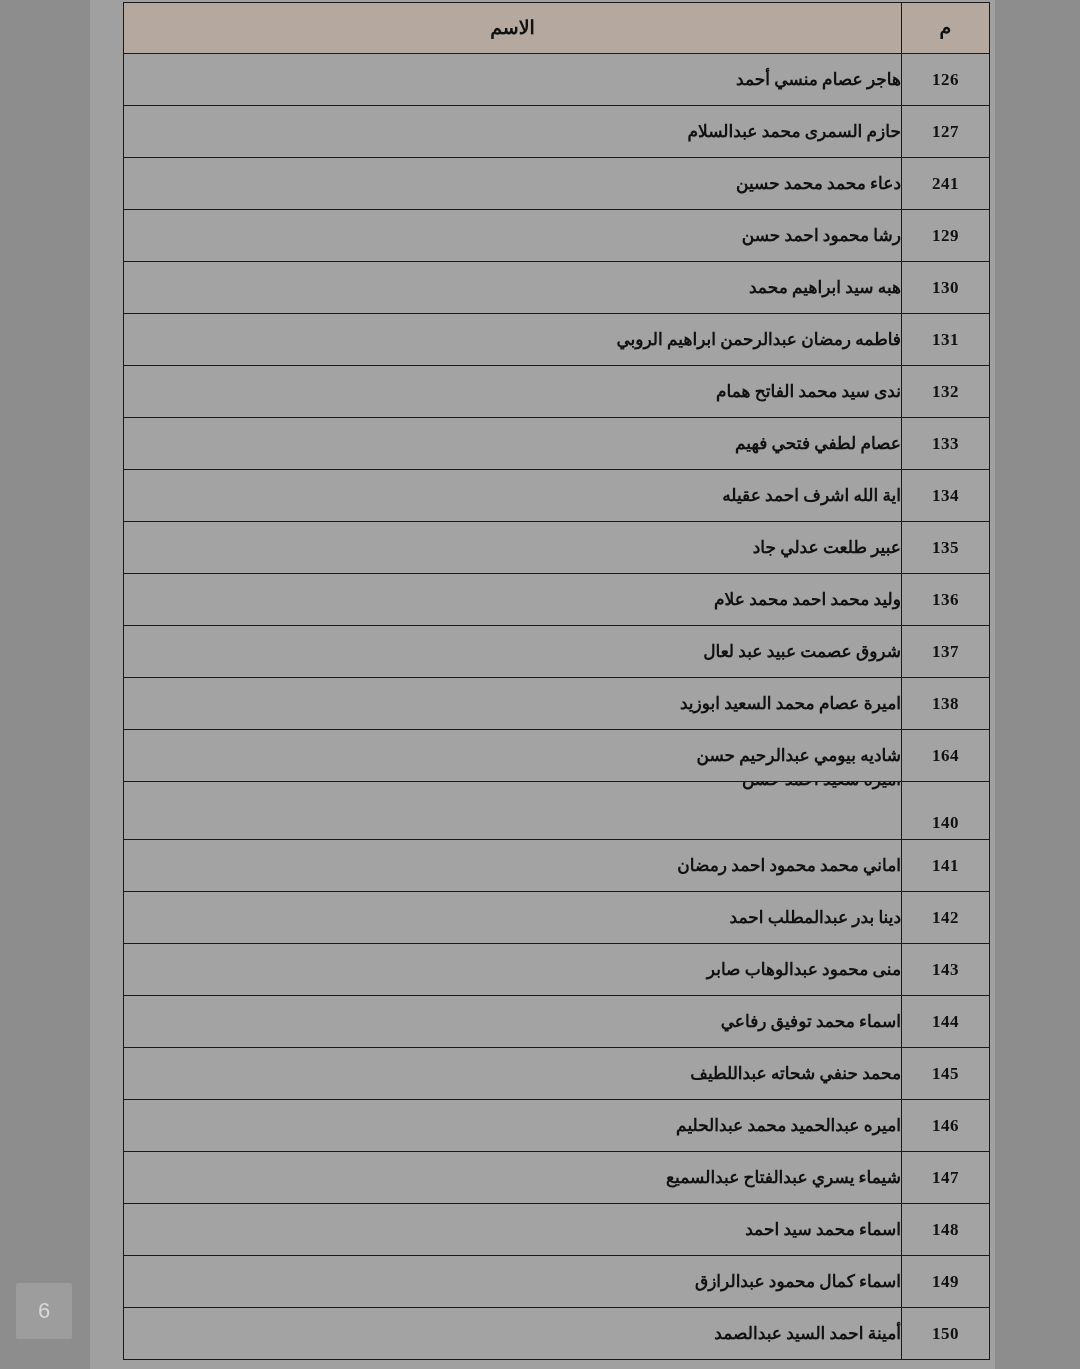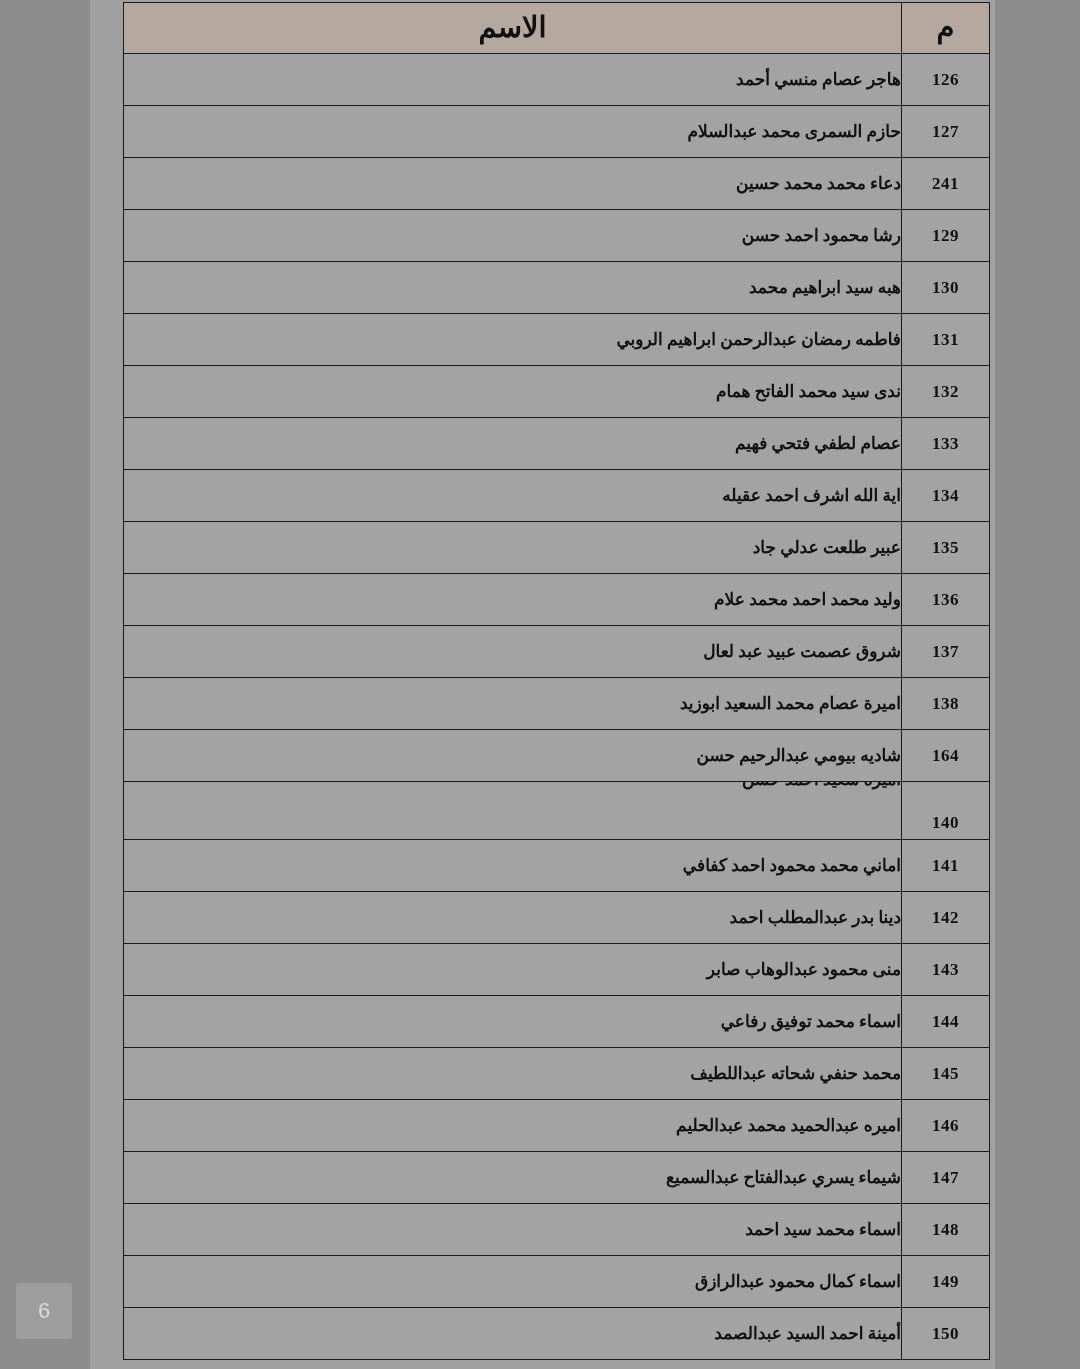--- a/index.html
+++ b/index.html
@@ -50,21 +50,21 @@
     padding: 0;
     height: 51px;
     line-height: 1.15;
     vertical-align: middle;
     background: #a3a3a3;
   }
   table.names thead th {
     background: #b5a89f;
     height: 50px;
     text-align: center;
-    font-size: 29px;
+    font-size: 19px;
   }
   td.num {
     text-align: center;
     font-size: 24px;
     letter-spacing: 0.5px;
     margin-top: 34px;
   }
   td.name {
     text-align: right;
     padding-right: 6px;
@@ -194,21 +194,21 @@
           <td class="name">شاديه بيومي عبدالرحيم حسن</td>
         </tr>
         <tr class="clipped">
           <td class="num">140</td>
           <td class="name">
             <span>اميره سعيد احمد حسن</span>
           </td>
         </tr>
         <tr>
           <td class="num">141</td>
-          <td class="name">اماني محمد محمود احمد كفافي</td>
+          <td class="name">اماني محمد محمود احمد رمضان</td>
         </tr>
         <tr>
           <td class="num">142</td>
           <td class="name">دينا بدر عبدالمطلب احمد</td>
         </tr>
         <tr>
           <td class="num">143</td>
           <td class="name">منى محمود عبدالوهاب صابر</td>
         </tr>
         <tr>

